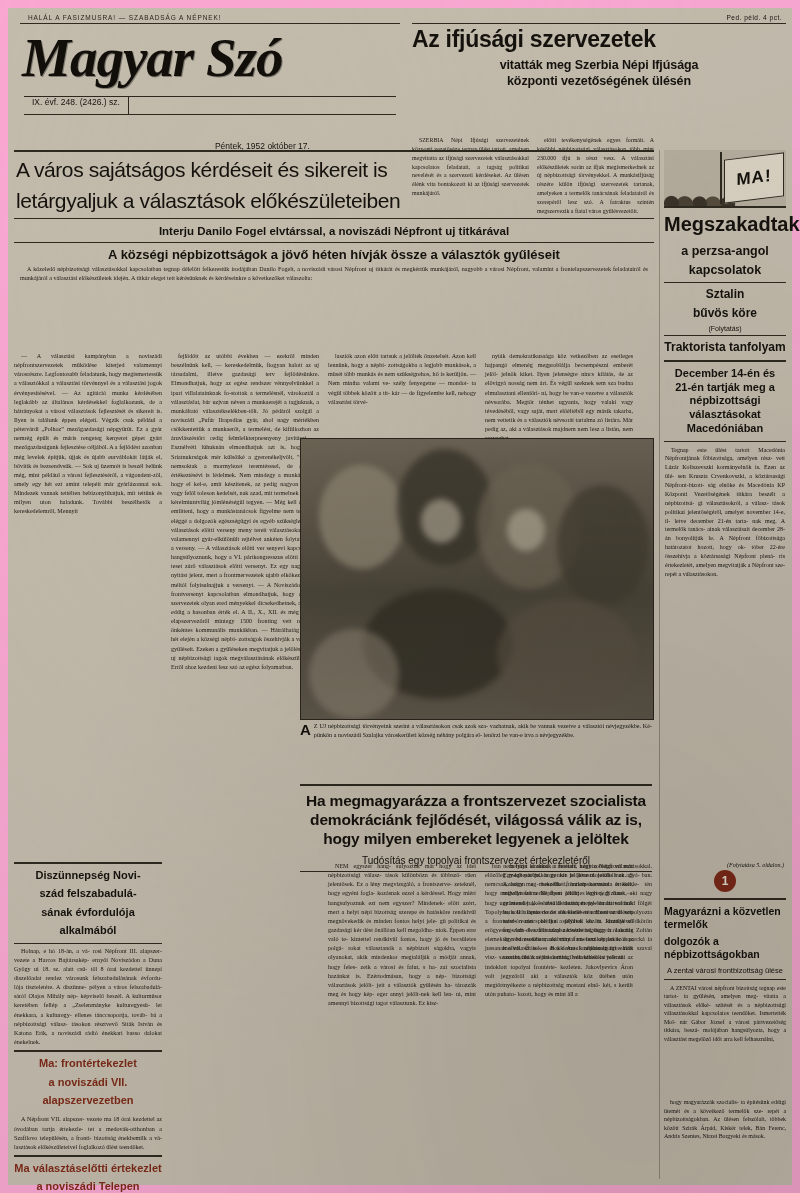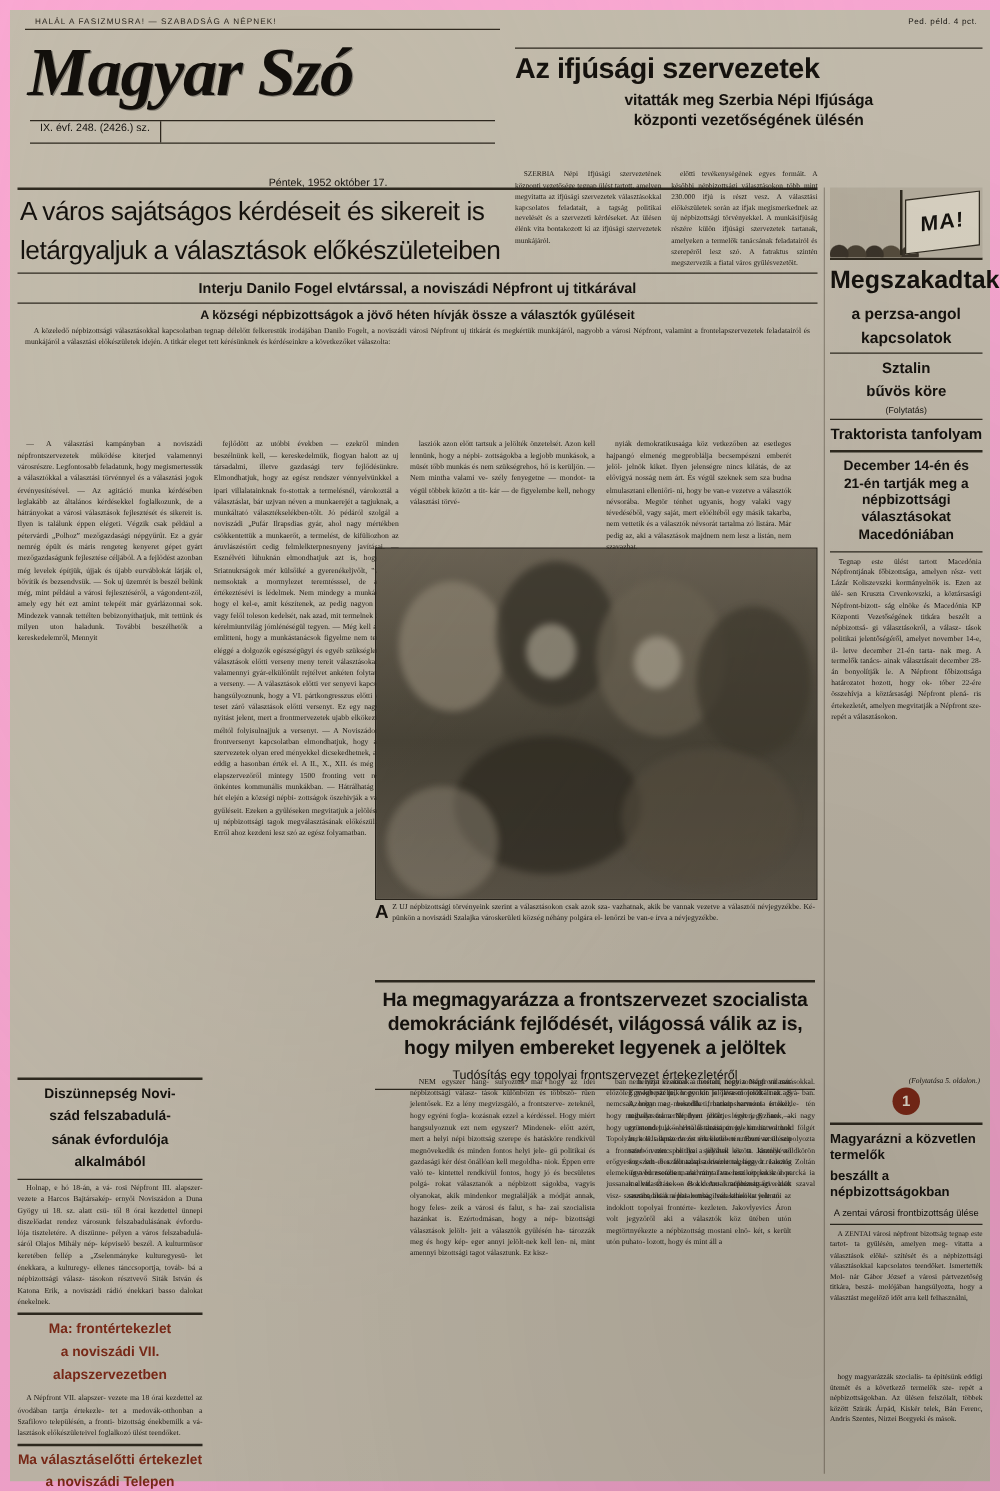--- a/index.html
+++ b/index.html
@@ -111,21 +111,20 @@
     padding: 0 4px 2px 2px;
   }
   .mast-head1 {
     font-family: "Liberation Sans", sans-serif;
     font-weight: bold;
     font-size: 23px;
     line-height: 1.1;
     letter-spacing: -.3px;
     border-top: 1px solid #2d271e;
     padding-top: 3px;
-    margin-top: 15px;
   }
   .mast-head2 {
     font-family: "Liberation Sans", sans-serif;
     font-weight: bold;
     font-size: 12.5px;
     line-height: 1.22;
     text-align: center;
     margin-top: 6px;
     letter-spacing: -.1px;
   }
@@ -161,21 +160,21 @@
   .lead-sub {
     font-family: "Liberation Sans", sans-serif;
     font-weight: bold;
     font-size: 11.5px;
     text-align: center;
     padding: 6px 0 5px 0;
   }
   .lead-sub2 {
     font-family: "Liberation Sans", sans-serif;
     font-weight: bold;
-    font-size: 10px;
+    font-size: 13px;
     text-align: center;
     padding: 4px 0 3px 0;
   }
 
   
   .rail {
     position: absolute;
     left: 664px; top: 150px;
     width: 122px;
   }
@@ -567,21 +566,21 @@
  <div style="position:absolute;left:503px;top:862px;width:149px;" class="col-text">
    <p>helyzet ezekkel a mostani népbizottsági választásokkal. Egy-két pár mikor ponton jelölése motoszkált az agyá- ban. Azonban a mokodik frontlaipszervezet értekezle- tén mihelyt felmerült ilyen óhtár: s volt jegyzőnek, aki nagy ezüstendet „kőnhivtalál tlezínpér jelelén hatwa hold fölgét berkowlt denie de ős rók életében emberéversit szipolyozta szivbón nincs he lye a jelöltek között.
 Jásznók zöldkörön fog- lalt el a frontalapszervezet tagsága dr. Lusztig Zoltán ügyvéd esetében, aki mint fameresz ott lakik a parcká ia mellett. Ő is — Bokk Antal népbizottsági elnök szaval szerint, aki a népbi- zottsági választásokat jelentő</p>
  </div>
 
  <div class="rail2">
    <div class="cont-note">(Folytatása 5. oldalon.)</div>
    <div class="badge-circle">1</div>
    <div class="rule-h2" style="margin-top:6px"></div>
    <div class="rail2-h">Magyarázni a közvetlen termelők</div>
-   <div class="rail2-h" style="padding-top:0">beszállt a népbizottságokban</div>
+   <div class="rail2-h" style="padding-top:0">dolgozók a népbizottságokban</div>
    <div class="rail2-sub">A zentai városi frontbizottság ülése</div>
    <div class="rule-h"></div>
    <div class="tiny" style="padding-top:4px">
      <p>A ZENTAI városi népfront bizottság tegnap este tartot- ta gyűlésén, amelyen meg- vitatta a választások előké- szítését és a népbizottsági választásokkal kapcsolatos teendőket. Ismertették Mol- nár Gábor József a városi pártvezetőség titkára, beszá- molójában hangsúlyozta, hogy a választást megelőző időt arra kell felhasználni,</p>
    </div>
  </div>
 
  <div style="position:absolute;left:664px;top:1098px;width:122px;" class="tiny">
    <p>hogy magyarázzák szocialis- ta épitésünk eddigi ütemét és a következő termelők sze- repét a népbizottságokban.
 Az ülésen felszólalt, többek között Szirák Árpád, Kiskér telek, Bán Ferenc, Andris Szentes, Nirzei Borgyeki és mások.</p>

